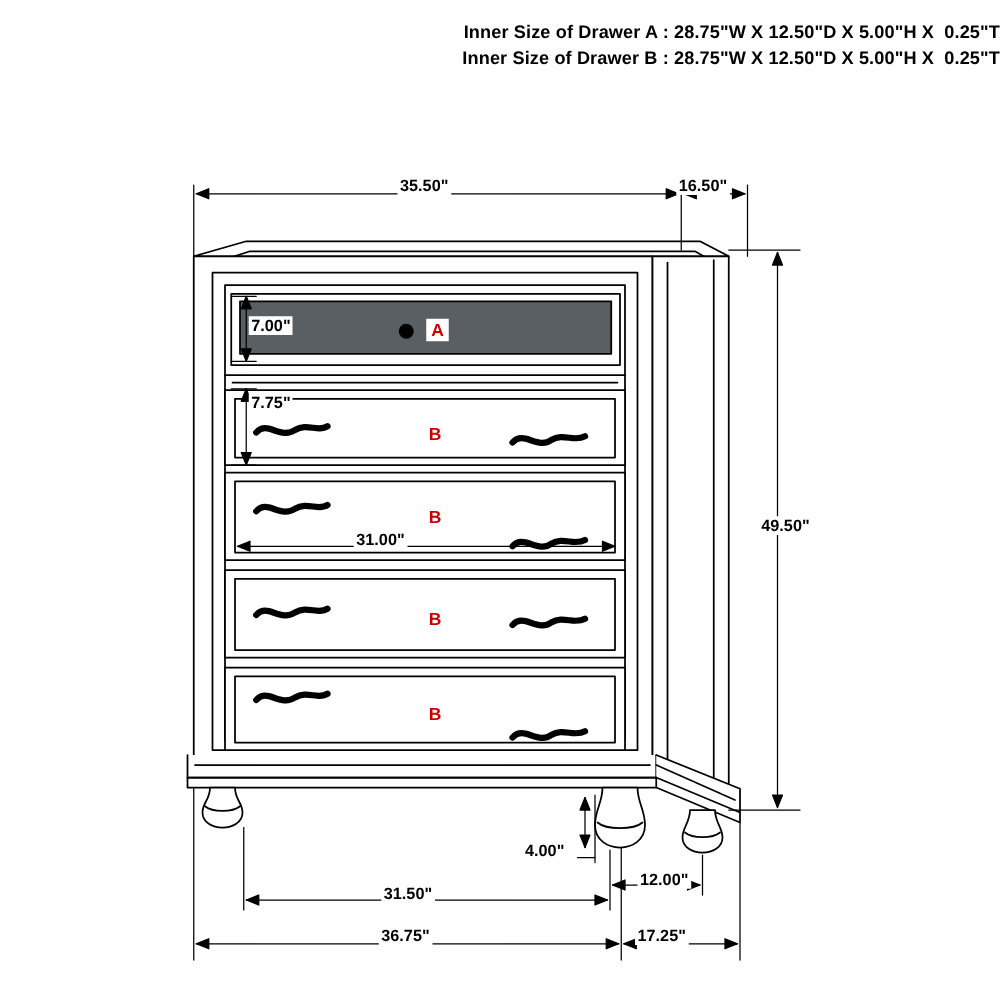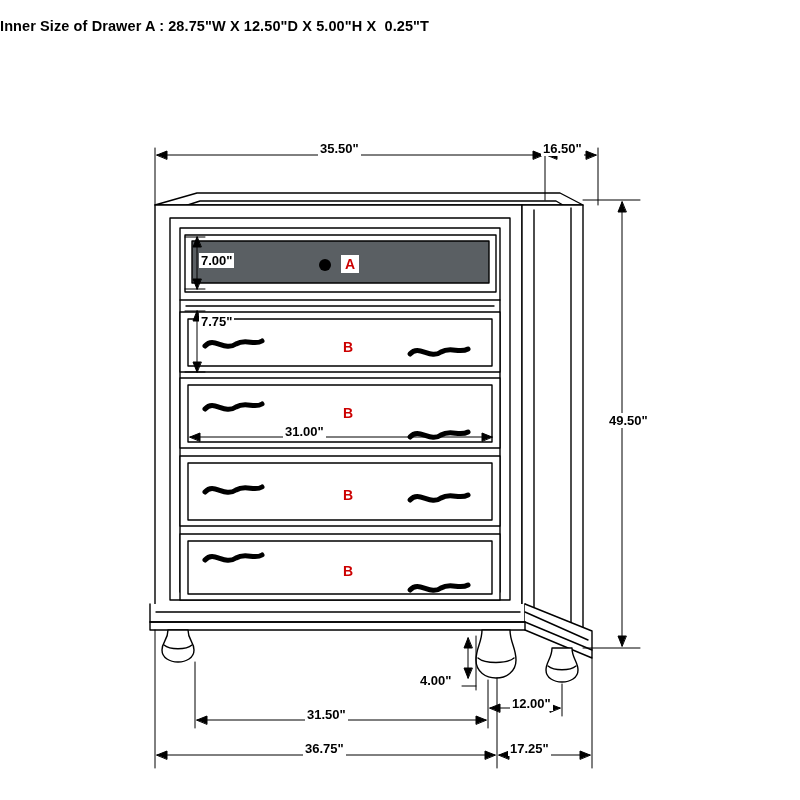--- a/index.html
+++ b/index.html
@@ -20,21 +20,21 @@
     left: 0;
     top: 0;
     width: 800px;
     height: 800px;
   }
   .header-block {
     position: absolute;
     left: 0;
     top: 16px;
     width: 800px;
-    text-align: left;
+    text-align: right;
   }
   .header-line {
     font-size: 14.5px;
     font-weight: bold;
     letter-spacing: 0.1px;
     line-height: 21px;
     white-space: pre;
   }
   svg.diagram {
     position: absolute;
@@ -59,20 +59,21 @@
     white-space: nowrap;
   }
 </style>
 </head>
 <body>
 
 <div id="stage">
 
   <div class="header-block">
     <div class="header-line">Inner Size of Drawer A : 28.75"W X 12.50"D X 5.00"H X  0.25"T</div>
+    <div class="header-line">Inner Size of Drawer B : 28.75"W X 12.50"D X 5.00"H X  0.25"T</div>
   </div>
 
   <svg class="diagram" viewBox="0 0 800 800">
     <g fill="none" stroke="#000000" stroke-width="1.4" stroke-linejoin="round" stroke-linecap="round">
 
       <path d="M155 205 L197 193 L560 193 L583 205 Z" fill="#ffffff"></path>
       <path d="M163 213 L200 201 L556 201 L575 212" fill="none"></path>
 
       <path d="M155 205 L155 610 L522 610 L522 205 Z" fill="#ffffff"></path>
 

